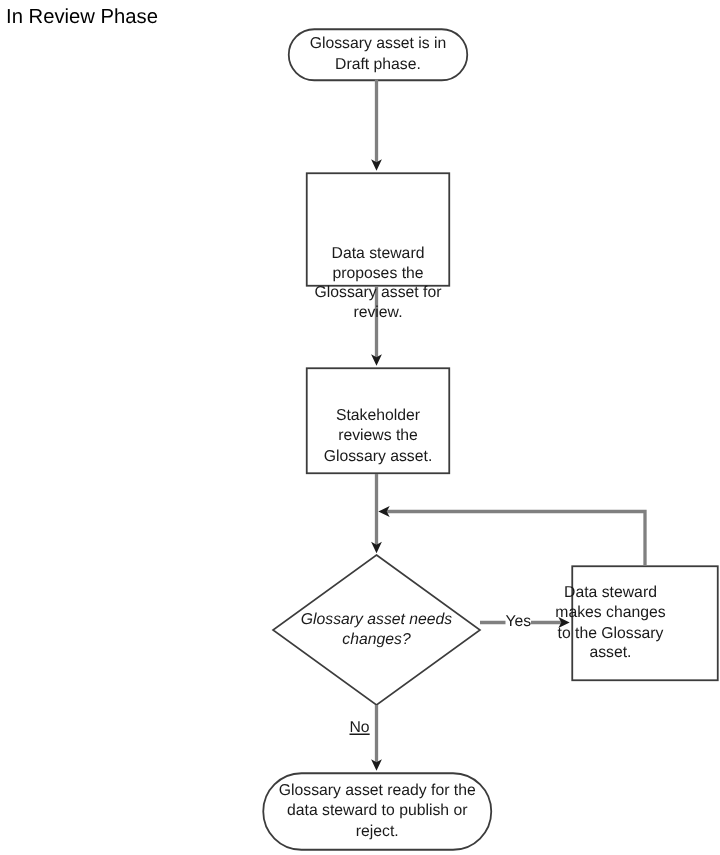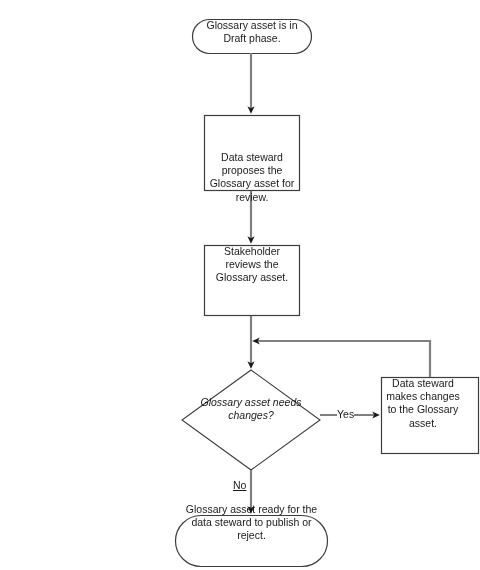--- a/index.html
+++ b/index.html
@@ -32,20 +32,21 @@
     left: 4px;
     top: 3px;
     font-size: 13.5px;
     line-height: 16px;
     color: #000000;
     white-space: nowrap;
   }
   .node-label {
     position: absolute;
     display: flex;
+    align-items: center;
     justify-content: center;
     text-align: center;
     font-size: 10.5px;
     line-height: 13.2px;
     color: #1a1a1a;
     pointer-events: none;
   }
   .node-label span {
     display: block;
     padding: 0 4px;
@@ -57,20 +58,21 @@
     color: #1a1a1a;
     background: #ffffff;
     white-space: nowrap;
   }
 </style>
 </head>
 <body>
 
 <div id="diagram-root">
 
+  <div class="page-title">In Review Phase</div>
 
   <svg id="flow-svg" viewBox="0 0 480 570">
     <defs>
       <marker id="arrow-down" markerWidth="9" markerHeight="9" refX="4.2" refY="4.2" orient="auto" markerUnits="userSpaceOnUse">
         <path d="M0.4,0.6 L8,4.2 L0.4,7.8 L2.4,4.2 Z" fill="#1a1a1a"></path>
       </marker>
     </defs>
 
     <rect x="192.5" y="19.5" width="119" height="34" rx="17" ry="17" fill="#ffffff" stroke="#3c3c3c" stroke-width="1.2"></rect>
 
@@ -107,25 +109,25 @@
   </div>
 
   <div class="node-label" style="left:204px; top:245px; width:96px; height:92px;">
     <span>Stakeholder reviews the Glossary asset.</span>
   </div>
 
   <div class="node-label" style="left:186px; top:396px; width:130px; height:48px;font-style:italic;">
     <span>Glossary asset needs changes?</span>
   </div>
 
-  <div class="node-label" style="left:381px; top:377px; width:84px; height:77px;">
+  <div class="node-label" style="left:365px; top:377px; width:84px; height:77px;">
     <span>Data steward makes changes to the Glossary asset.</span>
   </div>
 
-  <div class="node-label" style="left:175px; top:503px; width:153px; height:52px;">
+  <div class="node-label" style="left:175px; top:515px; width:153px; height:52px;">
     <span>Glossary asset ready for the data steward to publish or reject.</span>
   </div>
 
   <div class="edge-label" style="left:337px; top:408px;text-align:right;">Yes</div>
 
   <div class="edge-label" style="left:233px; top:479px;text-decoration:underline;">No</div>
 
 </div>
 
 </body></html>

